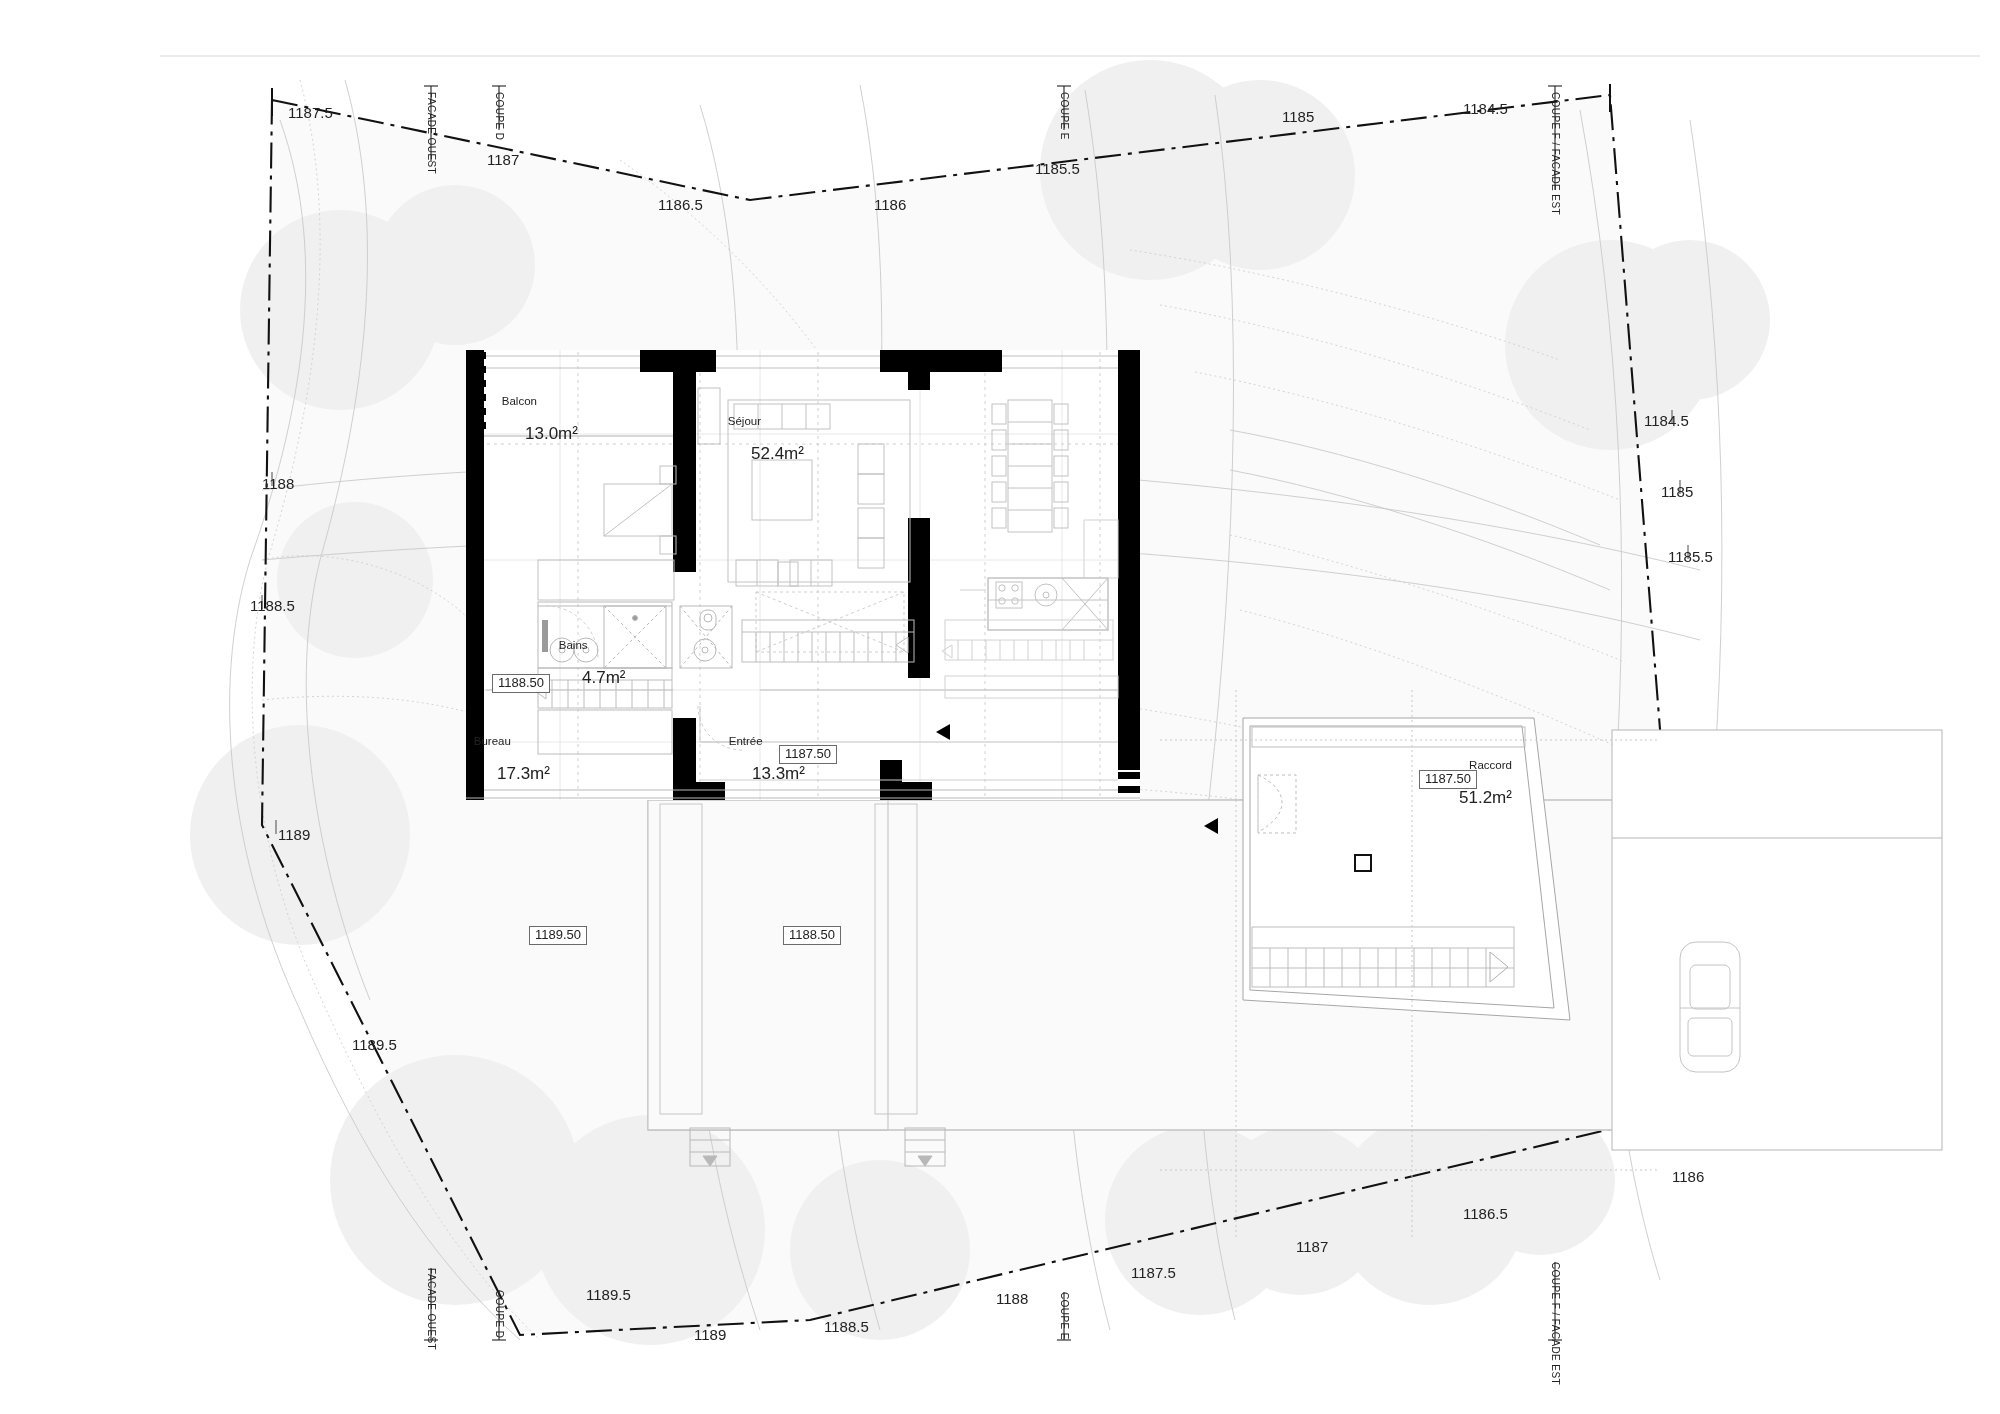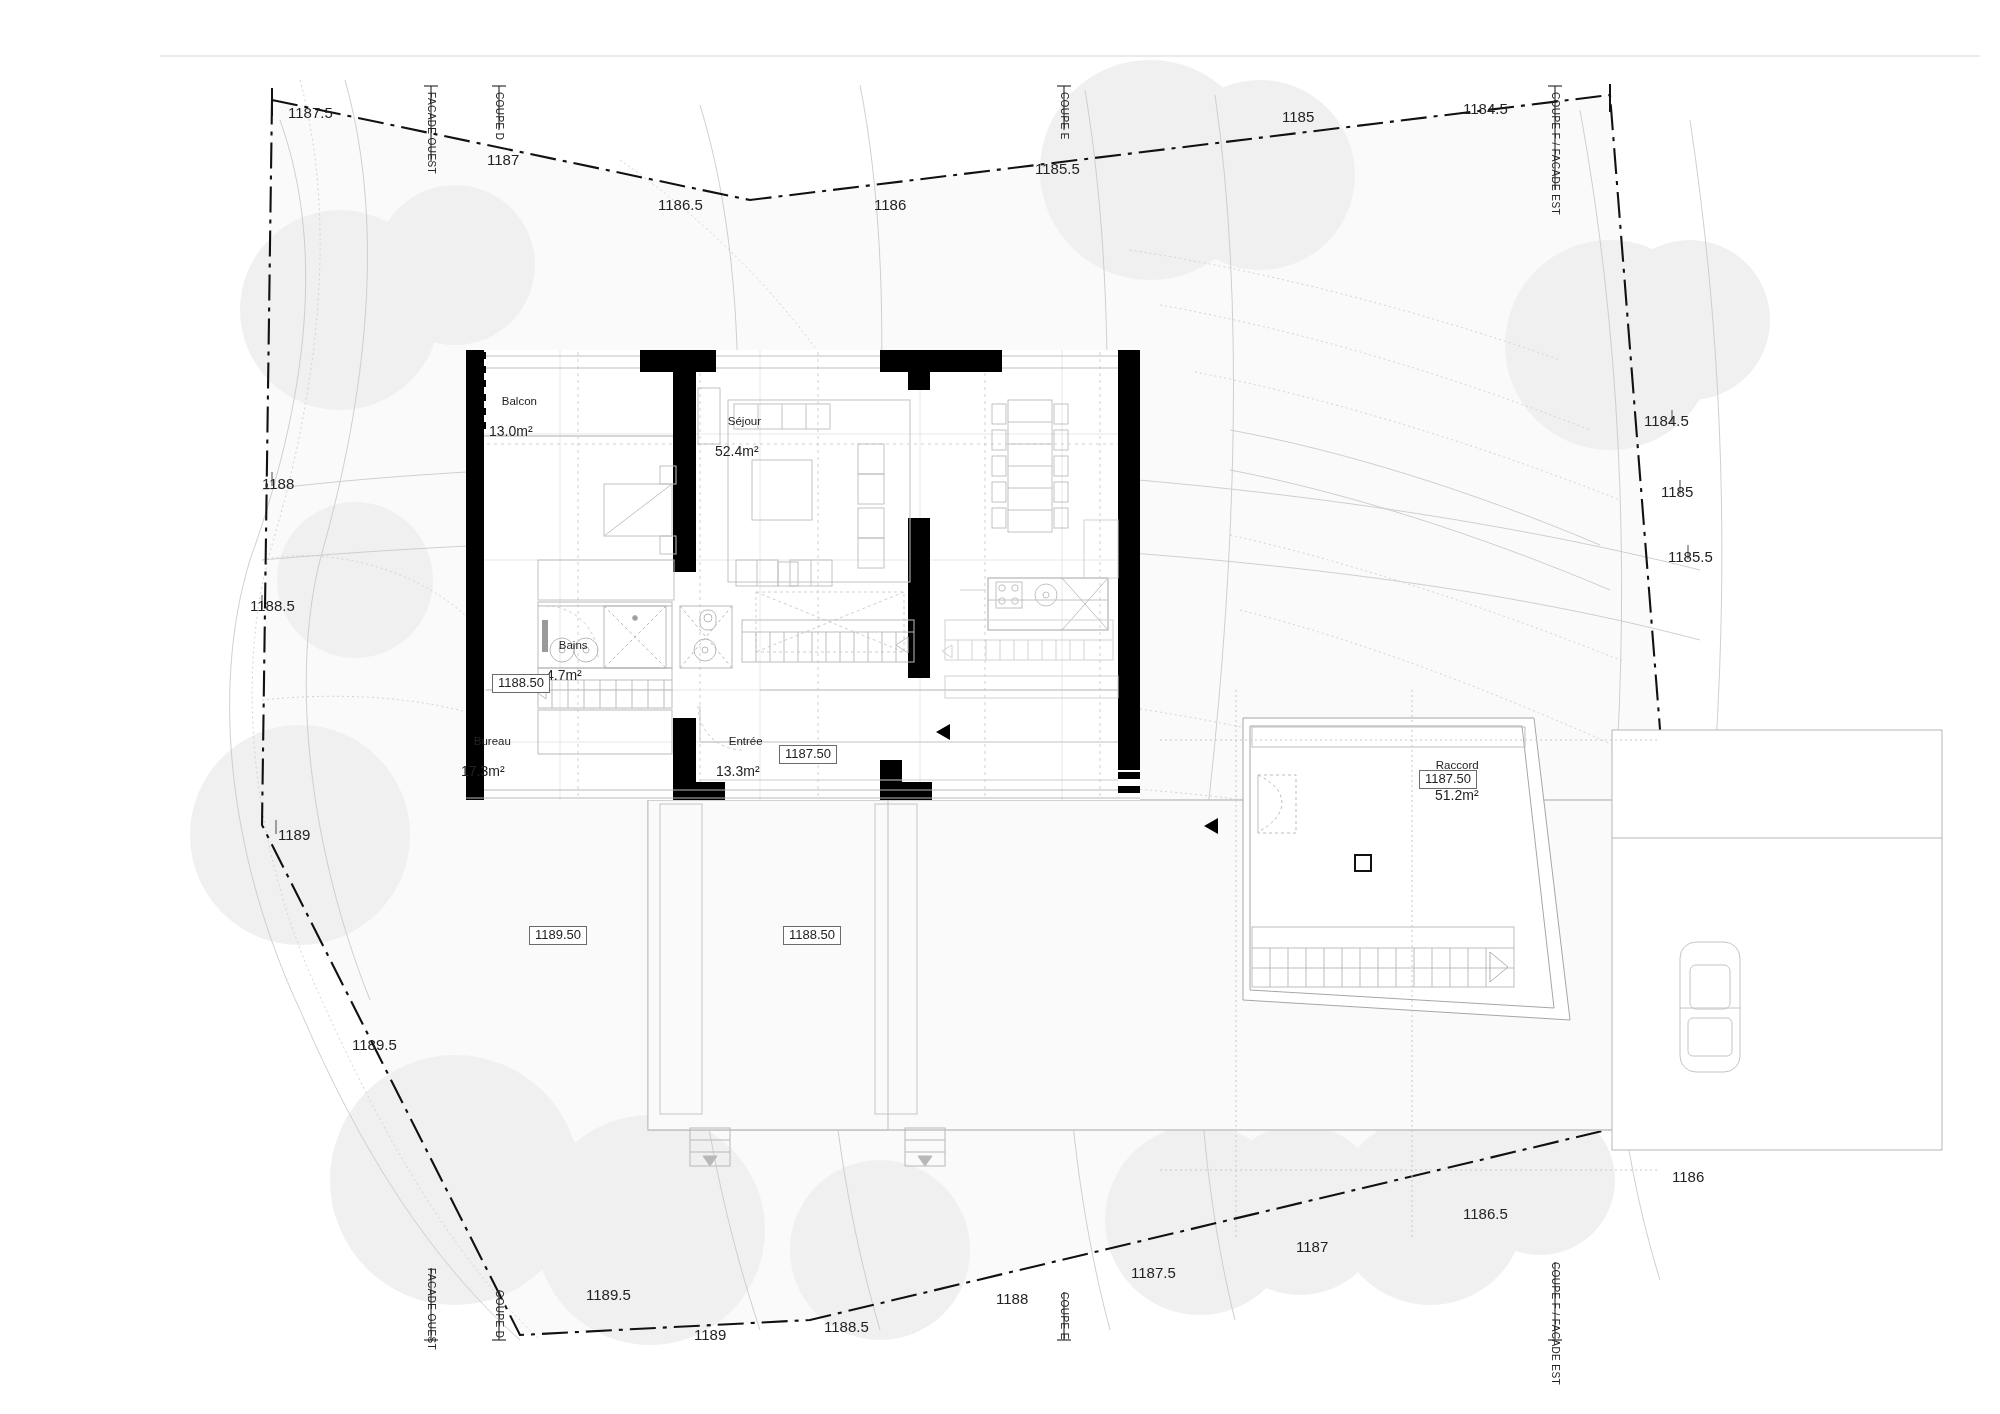--- a/index.html
+++ b/index.html
@@ -1,21 +1,21 @@
 <!DOCTYPE html>
 <html><head>
 <meta charset="utf-8">
 <style>
   html,body{margin:0;padding:0;background:#ffffff;}
   body{font-family:"Liberation Sans", sans-serif;}
   #sheet{position:relative;width:2000px;height:1414px;background:#ffffff;overflow:hidden;}
   #sheet svg{position:absolute;left:0;top:0;}
   .lbl{position:absolute;font-family:"Liberation Sans", sans-serif;color:#2b2b2b;white-space:pre;line-height:1.25;}
   .room-lbl{font-size:11.5px;color:#222;}
-  .room-lbl .area{display:block;font-size:14px;}
+  .room-lbl .area{display:block;font-size:17px;margin-left:36px;}
   .sec-lbl{font-size:10px;color:#222;letter-spacing:.4px;
            writing-mode:vertical-rl;text-orientation:mixed;}
   .elev-box{position:absolute;font-size:13px;color:#222;border:1px solid #6b6b6b;
             background:#fff;padding:1px 5px 1px 5px;line-height:1.15;}
   .elev-plain{position:absolute;font-size:15px;color:#222;}
 </style>
 </head>
 <body>
 
 <div id="sheet">

